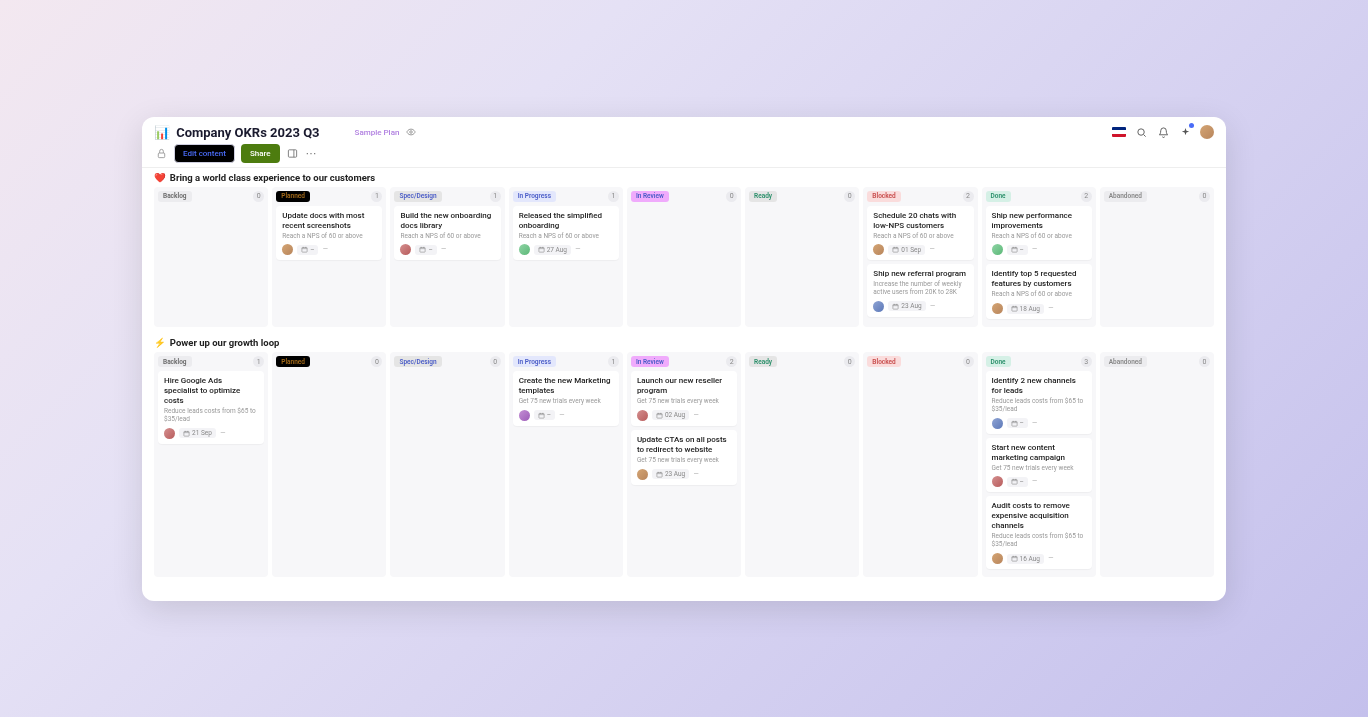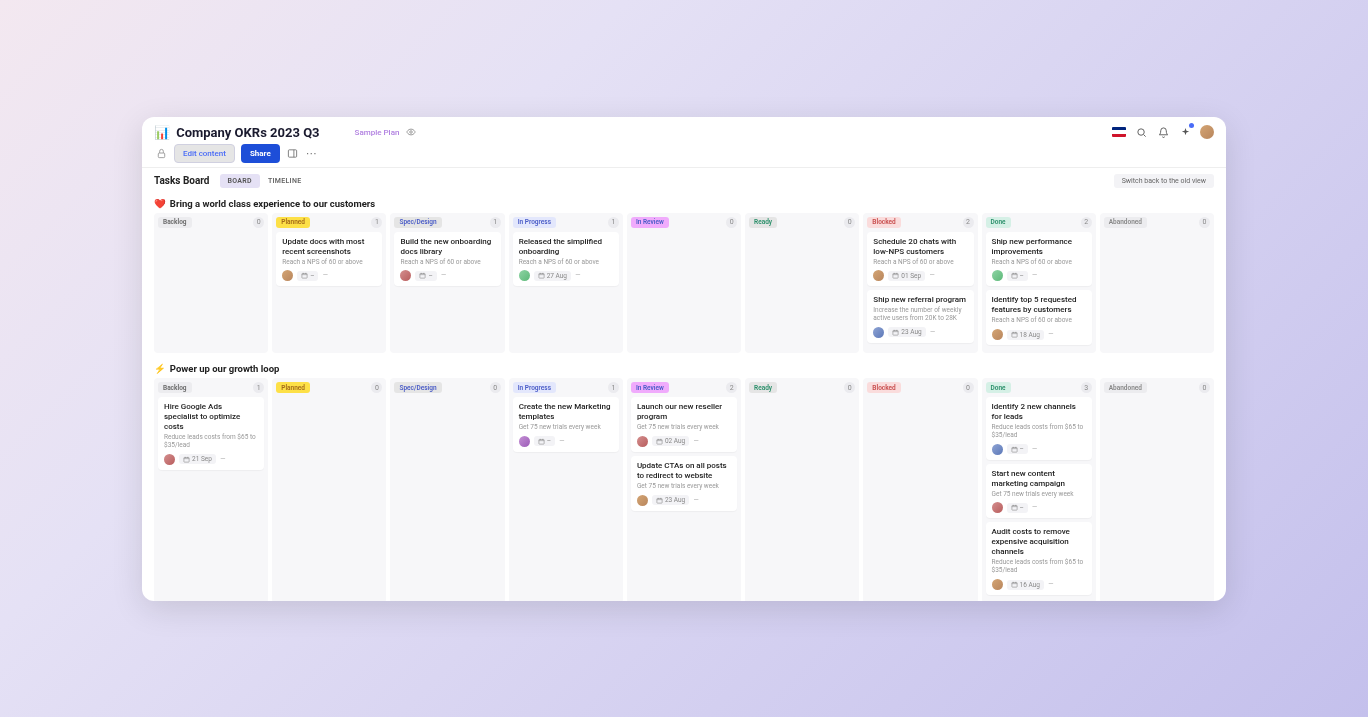--- a/index.html
+++ b/index.html
@@ -41,22 +41,22 @@
 .sparkle { position:relative; }
 .sparkle::after { content:''; position:absolute; top:-2px; right:-2px; width:5px; height:5px; border-radius:50%; background:#4a6cf7; }
 .avatar-sm { width:14px; height:14px; border-radius:50%; background:linear-gradient(135deg,#d4a574,#b8855c); cursor:pointer; }
 
 .tabs-row { display:flex; align-items:center; justify-content:space-between; padding: 4px 12px 0 12px; border-bottom: 1px solid #eee; }
 .tabs { display:flex; gap:12px; }
 .tab { font-size:8px; font-weight:600; color:#888; padding:4px 0 6px 0; cursor:pointer; letter-spacing:0.3px; }
 .tab.active { color:#222; border-bottom:2px solid #222; }
 .tabs-right { display:flex; align-items:center; gap:6px; padding-bottom:4px; }
 .btn { font-size:8px; padding:4px 8px; border-radius:4px; cursor:pointer; border:1px solid transparent; font-weight:500; }
-.btn-outline { border-color:#d0d0e0; color:#4a6cf7; background:#e5e5e5; }
-.btn-primary { background:#1d4ed8; color:#fff;font-weight:bold; }
+.btn-outline { border-color:#d0d0e0; color:#4a6cf7; background:#000000; }
+.btn-primary { background:#4d7c0f; color:#fff; }
 .panel-icon { width:14px; height:14px; display:flex; align-items:center; justify-content:center; cursor:pointer; color:#777; }
 .dots { cursor:pointer; color:#777; font-size:11px; letter-spacing:1px; }
 .lock-icon { color:#999; }
 
 .subheader { display:flex; align-items:center; justify-content:space-between; padding:6px 12px; }
 .subheader-left { display:flex; align-items:center; gap:10px; }
 .board-title { font-size:10px; font-weight:700; color:#222; }
 .view-toggle { display:flex; gap:0; }
 .view-btn { font-size:7px; font-weight:600; padding:3px 8px; cursor:pointer; letter-spacing:0.3px; color:#666; border-radius:3px; }
 .view-btn.active { background:#e5e1f5; color:#555; }
@@ -64,21 +64,21 @@
 
 .board-area { flex:1; overflow:auto; padding:0 12px 12px 12px; }
 .swimlane { margin-bottom:6px; }
 .swimlane-title { font-size:9.5px; font-weight:700; color:#222; padding:4px 0; display:flex; align-items:center; gap:4px; }
 .columns { display:flex; gap:4px; }
 .column { flex:1; min-width:0; background:#f7f7f9; border-radius:4px; padding:4px; min-height:140px; }
 .col-header { display:flex; align-items:center; justify-content:space-between; margin-bottom:4px; }
 .status-badge { font-size:6.5px; font-weight:600; padding:1.5px 5px; border-radius:3px; }
 .count-badge { font-size:7px; color:#888; background:#ebebef; width:11px; height:11px; border-radius:50%; display:flex; align-items:center; justify-content:center; }
 .status-Backlog { background:#ececef; color:#666; }
-.status-Planned { background:#fde047; color:#a36a1a; }
+.status-Planned { background:#000000; color:#a36a1a; }
 .status-SpecDesign { background:#e5e5e5; color:#4a5cc7; }
 .status-InProgress { background:#e3e7fc; color:#4a5cc7; }
 .status-InReview { background:#f0abfc; color:#4a5cc7; }
 .status-Ready { background:#e5e5e5; color:#2a8f6a; }
 .status-Blocked { background:#fadcdc; color:#c74a4a; }
 .status-Done { background:#d5f0e6; color:#2a8f6a; }
 .status-Abandoned { background:#ececef; color:#888; }
 
 .card { background:#fff; border-radius:4px; padding:5px 6px; margin-bottom:4px; box-shadow:0 1px 1px rgba(0,0,0,0.04); cursor:pointer; }
 .card-title { font-size:8px; font-weight:500; color:#222; line-height:1.25; margin-bottom:2px; }
@@ -147,30 +147,20 @@
       <span class="panel-icon">
         <svg viewBox="0 0 24 24" width="11" height="11" fill="none" stroke="currentColor" stroke-width="2">
             <rect x="3" y="4" width="18" height="16" rx="2"></rect>
             <path d="M15 4v16"></path>
           </svg>
       </span>
       <span class="dots">⋯</span>
     </div>
   </div>
 
-  <div class="subheader">
-    <div class="subheader-left">
-      <span class="board-title">Tasks Board</span>
-      <div class="view-toggle" id="view-toggle">
-          <span class="view-btn active">BOARD</span>
-          <span class="view-btn">TIMELINE</span>
-        </div>
-    </div>
-    <span class="switch-link">Switch back to the old view</span>
-  </div>
 
   <div class="board-area" id="board-area">
       <div class="swimlane">
         <div class="swimlane-title">
           <span>❤️</span>
           <span>Bring a world class experience to our customers</span>
         </div>
         <div class="columns">
           <div class="column">
             <div class="col-header">

